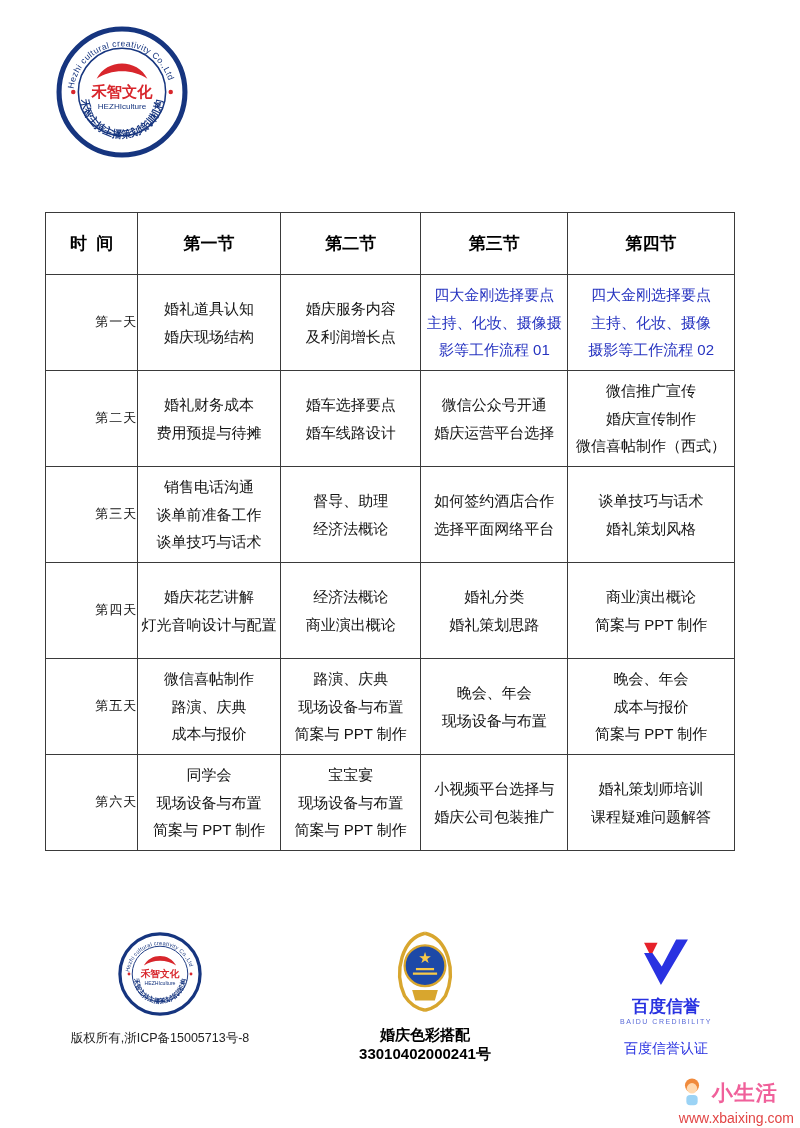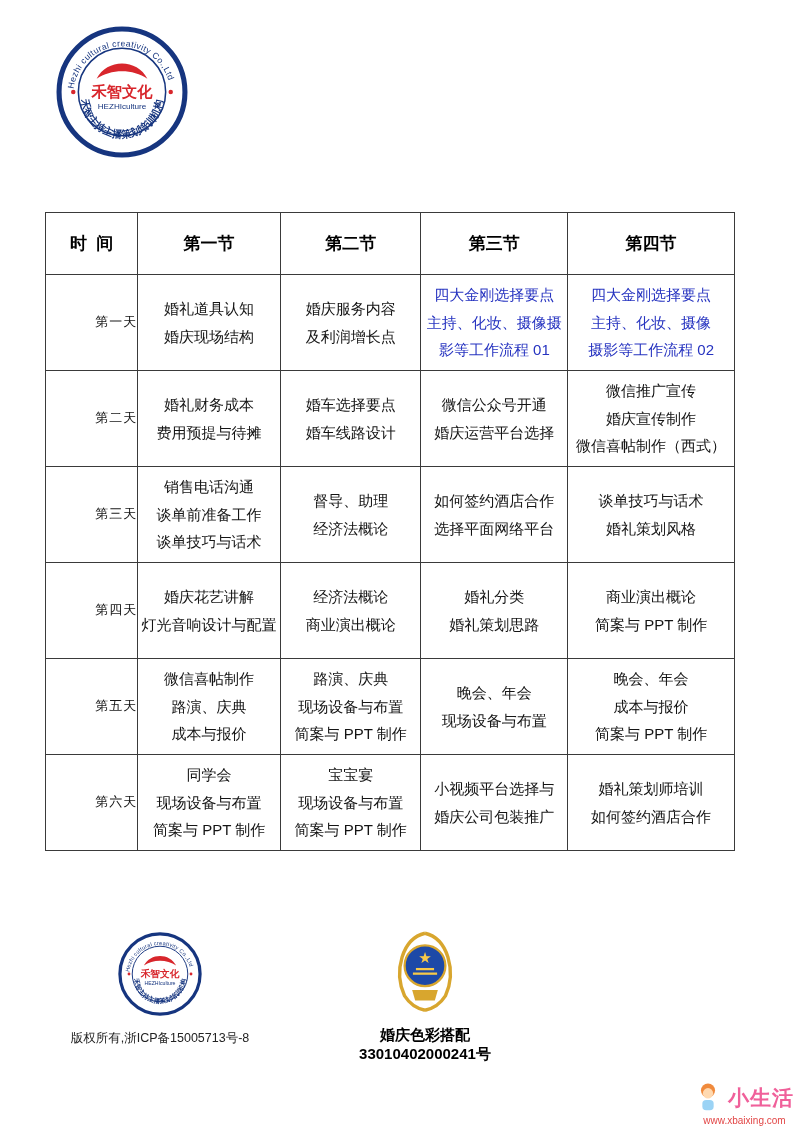--- a/index.html
+++ b/index.html
@@ -53,21 +53,21 @@
   .baidu-logo   { width: 54px; height: 54px; }
   .baidu-title  { font-size: 17px; font-weight: bold; color: #2932e1; margin-top: 1px; }
   .baidu-sub    { font-size: 7px; color: #5a6bd8; letter-spacing: 1.5px; }
   .baidu-caption{ margin-top: 15px; font-size: 14px; color: #2932e1; }
 
   
   .watermark { position: absolute; right: 6px; bottom: 2px; }
   .wm-row    { display: flex; align-items: center; gap: 7px; }
   .wm-figure { width: 26px; height: 32px; }
   .wm-title  { font-size: 21px; font-weight: bold; color: #f0609a; letter-spacing: 1px; }
-  .wm-url    { font-size: 10px; color: #e24545; text-align: center; margin-top: 1px; }
+  .wm-url    { font-size: 14px; color: #e24545; text-align: center; margin-top: 1px; }
 </style>
 </head>
 <body>
 
 <div class="page">
 
   <svg class="logo-lg" viewBox="0 0 130 130" xmlns="http://www.w3.org/2000/svg">
     <circle cx="65" cy="65" r="62" fill="#ffffff" stroke="#16357f" stroke-width="5"></circle>
     <circle cx="65" cy="65" r="43" fill="#ffffff" stroke="#16357f" stroke-width="1.5"></circle>
     <path id="arcTop1" d="M 17,68 A 48,48 0 0 1 113,68" fill="none"></path>
@@ -170,21 +170,21 @@
         <td class="time">第六天</td>
         <td>同学会
 现场设备与布置
 简案与 PPT 制作</td>
         <td>宝宝宴
 现场设备与布置
 简案与 PPT 制作</td>
         <td>小视频平台选择与
 婚庆公司包装推广</td>
         <td>婚礼策划师培训
-如何签约酒店合作</td>
+课程疑难问题解答</td>
       </tr>
     </tbody>
   </table>
 
   <div class="f-left">
     <svg class="logo-sm" viewBox="0 0 130 130" xmlns="http://www.w3.org/2000/svg">
       <circle cx="65" cy="65" r="62" fill="#ffffff" stroke="#16357f" stroke-width="5"></circle>
       <circle cx="65" cy="65" r="43" fill="#ffffff" stroke="#16357f" stroke-width="1.5"></circle>
       <path id="arcTop2" d="M 17,68 A 48,48 0 0 1 113,68" fill="none"></path>
       <text font-size="8.5" fill="#16357f" letter-spacing="0.4">
@@ -209,20 +209,29 @@
       <path d="M45,5 C75,12 87,55 72,88 C65,99 55,105 45,107" fill="none" stroke="#d8a62e" stroke-width="4.5"></path>
       <circle cx="45" cy="48" r="27" fill="#1d49a7" stroke="#d8a62e" stroke-width="3"></circle>
       <text x="45" y="45" text-anchor="middle" font-size="20" fill="#f7c948">★</text>
       <rect x="33" y="51" width="24" height="3" fill="#f7c948"></rect>
       <rect x="29" y="57" width="32" height="3" fill="#f7c948"></rect>
       <path d="M28,80 L62,80 L58,94 L32,94 Z" fill="#d8a62e"></path>
     </svg>
     <div class="police">婚庆色彩搭配 33010402000241号</div>
   </div>
 
+  <div class="f-right">
+    <svg class="baidu-logo" viewBox="0 0 64 64" xmlns="http://www.w3.org/2000/svg">
+      <polygon points="6,8 22,8 14,24" fill="#e6212a"></polygon>
+      <polygon points="6,20 26,58 58,4 44,4 27,36 16,20" fill="#2932e1"></polygon>
+    </svg>
+    <div class="baidu-title">百度信誉</div>
+    <div class="baidu-sub">BAIDU CREDIBILITY</div>
+    <div class="baidu-caption">百度信誉认证</div>
+  </div>
 
   <div class="watermark">
     <div class="wm-row">
       <svg class="wm-figure" viewBox="0 0 26 34" xmlns="http://www.w3.org/2000/svg">
         <circle cx="13" cy="9" r="7.5" fill="#f08a3c"></circle>
         <circle cx="13" cy="12" r="5.5" fill="#ffd9b0"></circle>
         <rect x="7" y="19" width="12" height="11" rx="4" fill="#9bd3f5"></rect>
       </svg>
       <span class="wm-title">小生活</span>
     </div>

